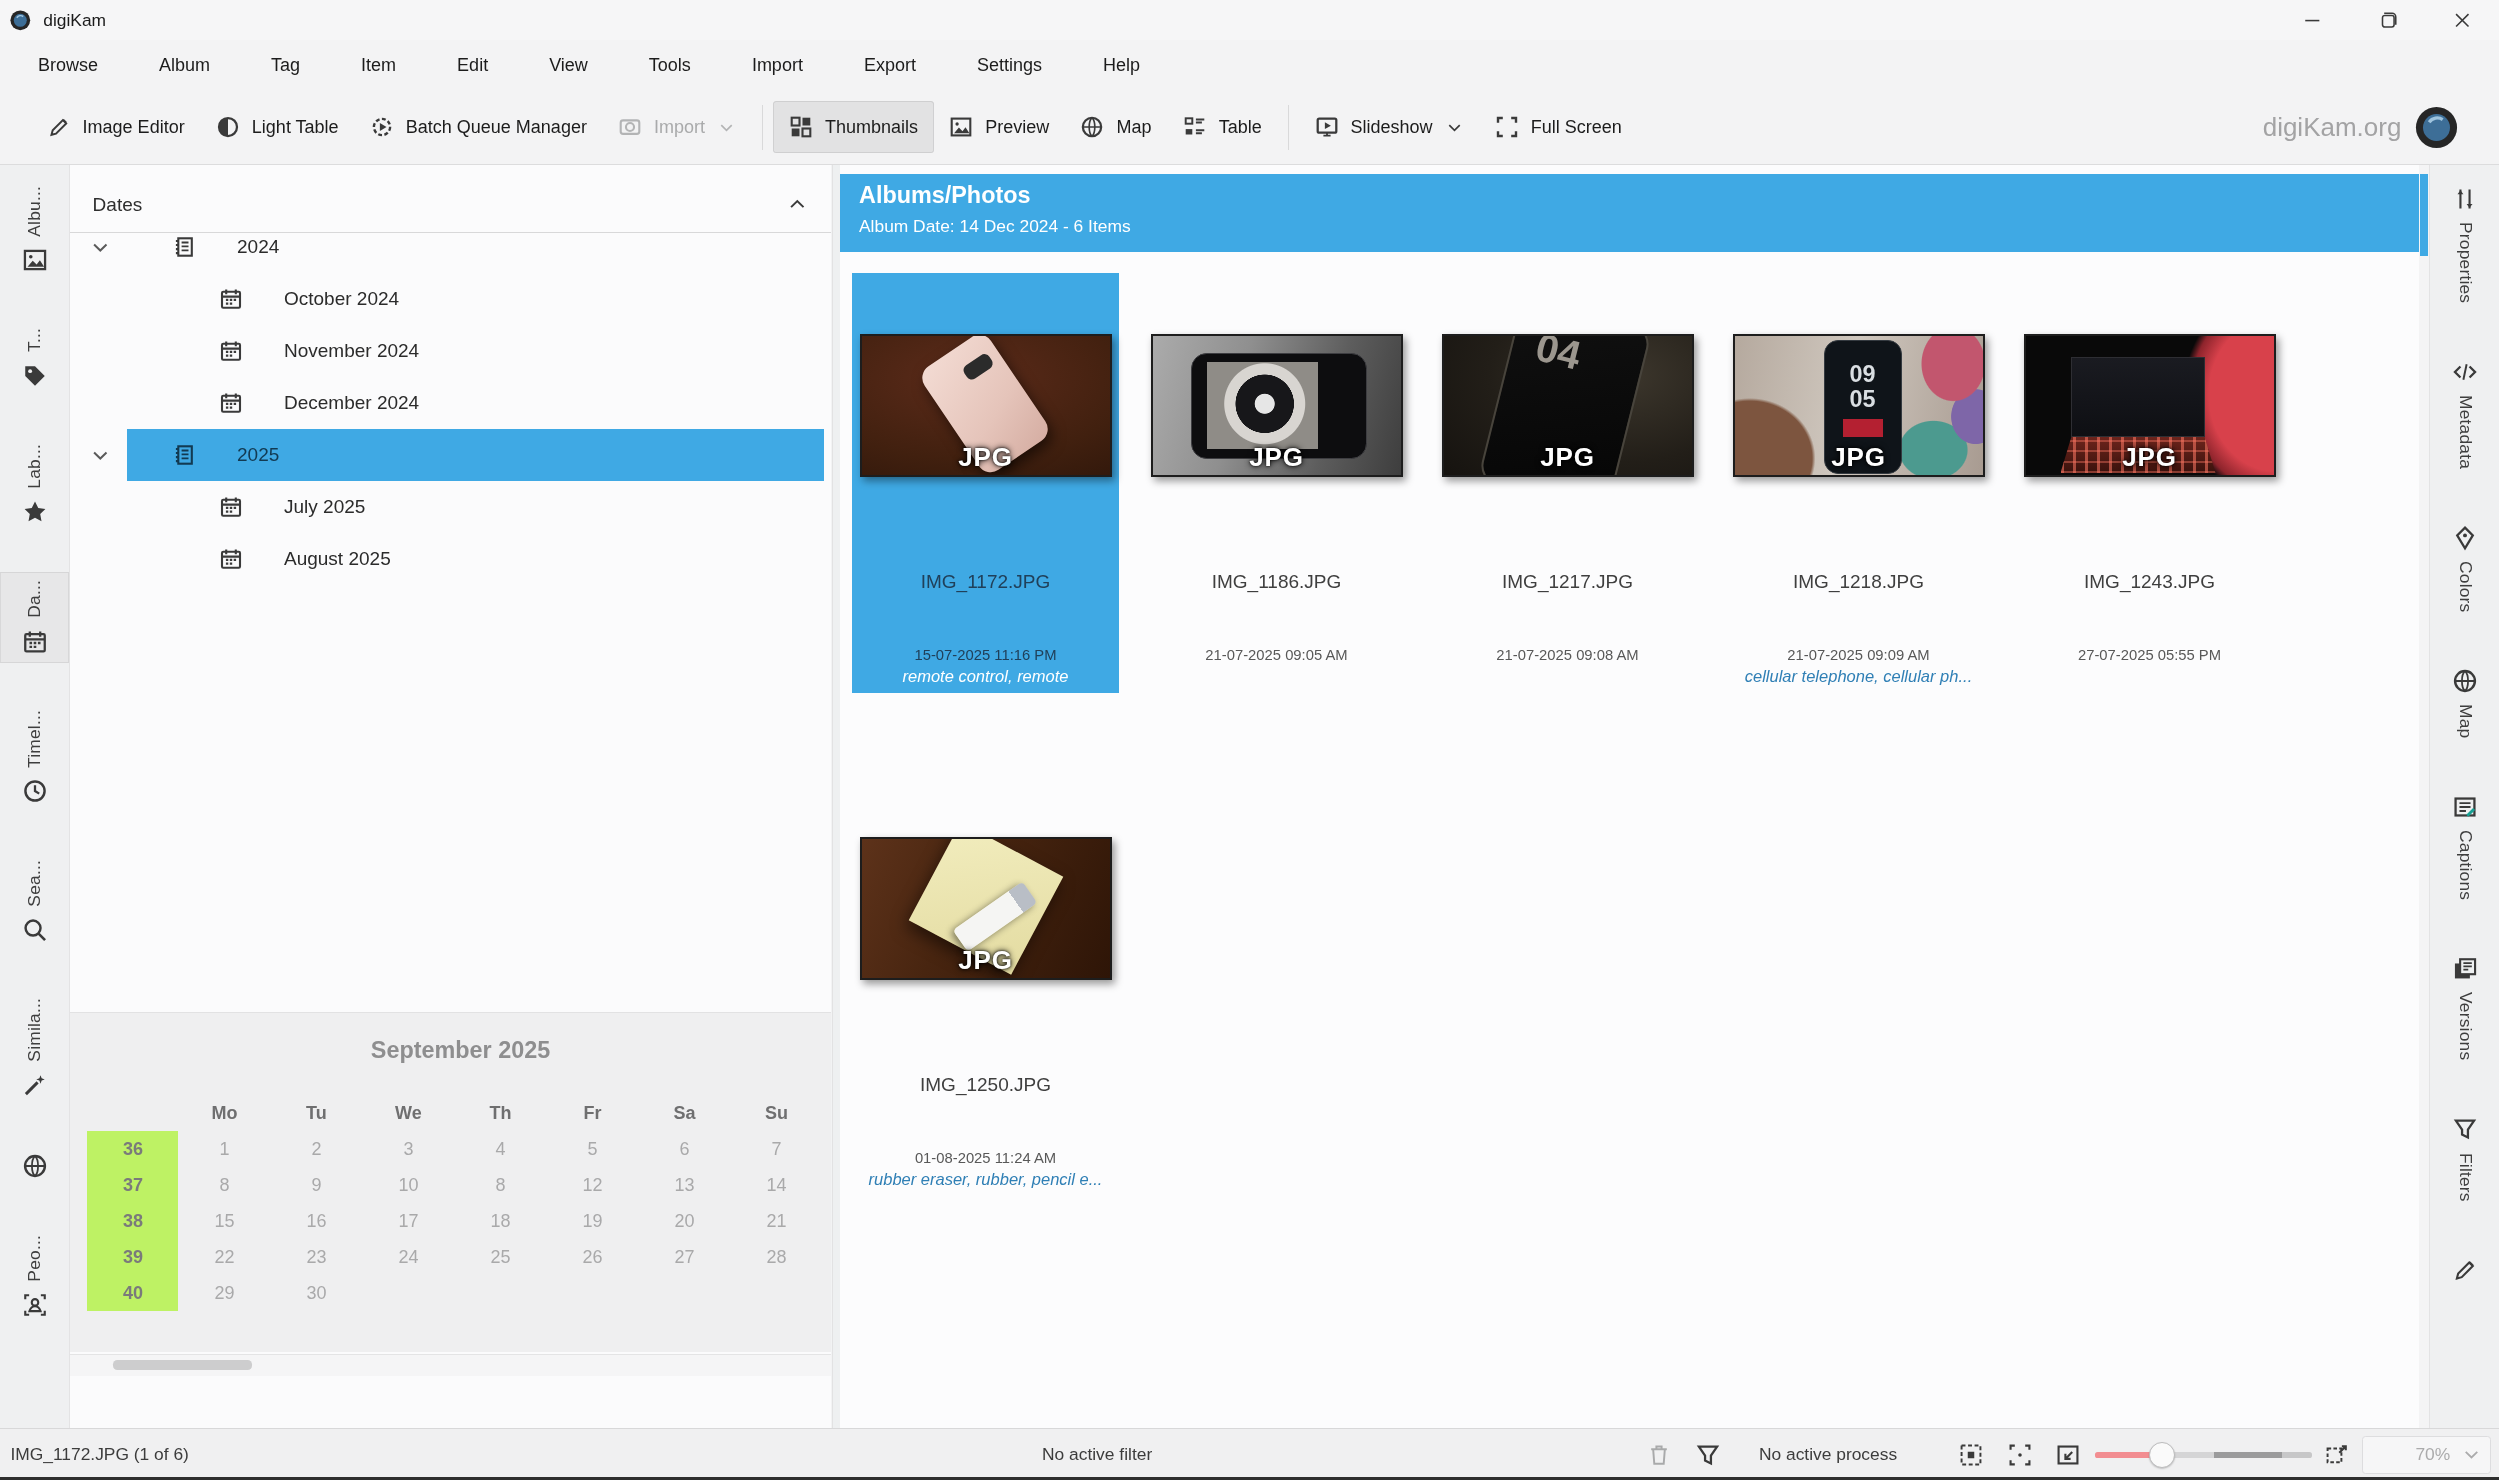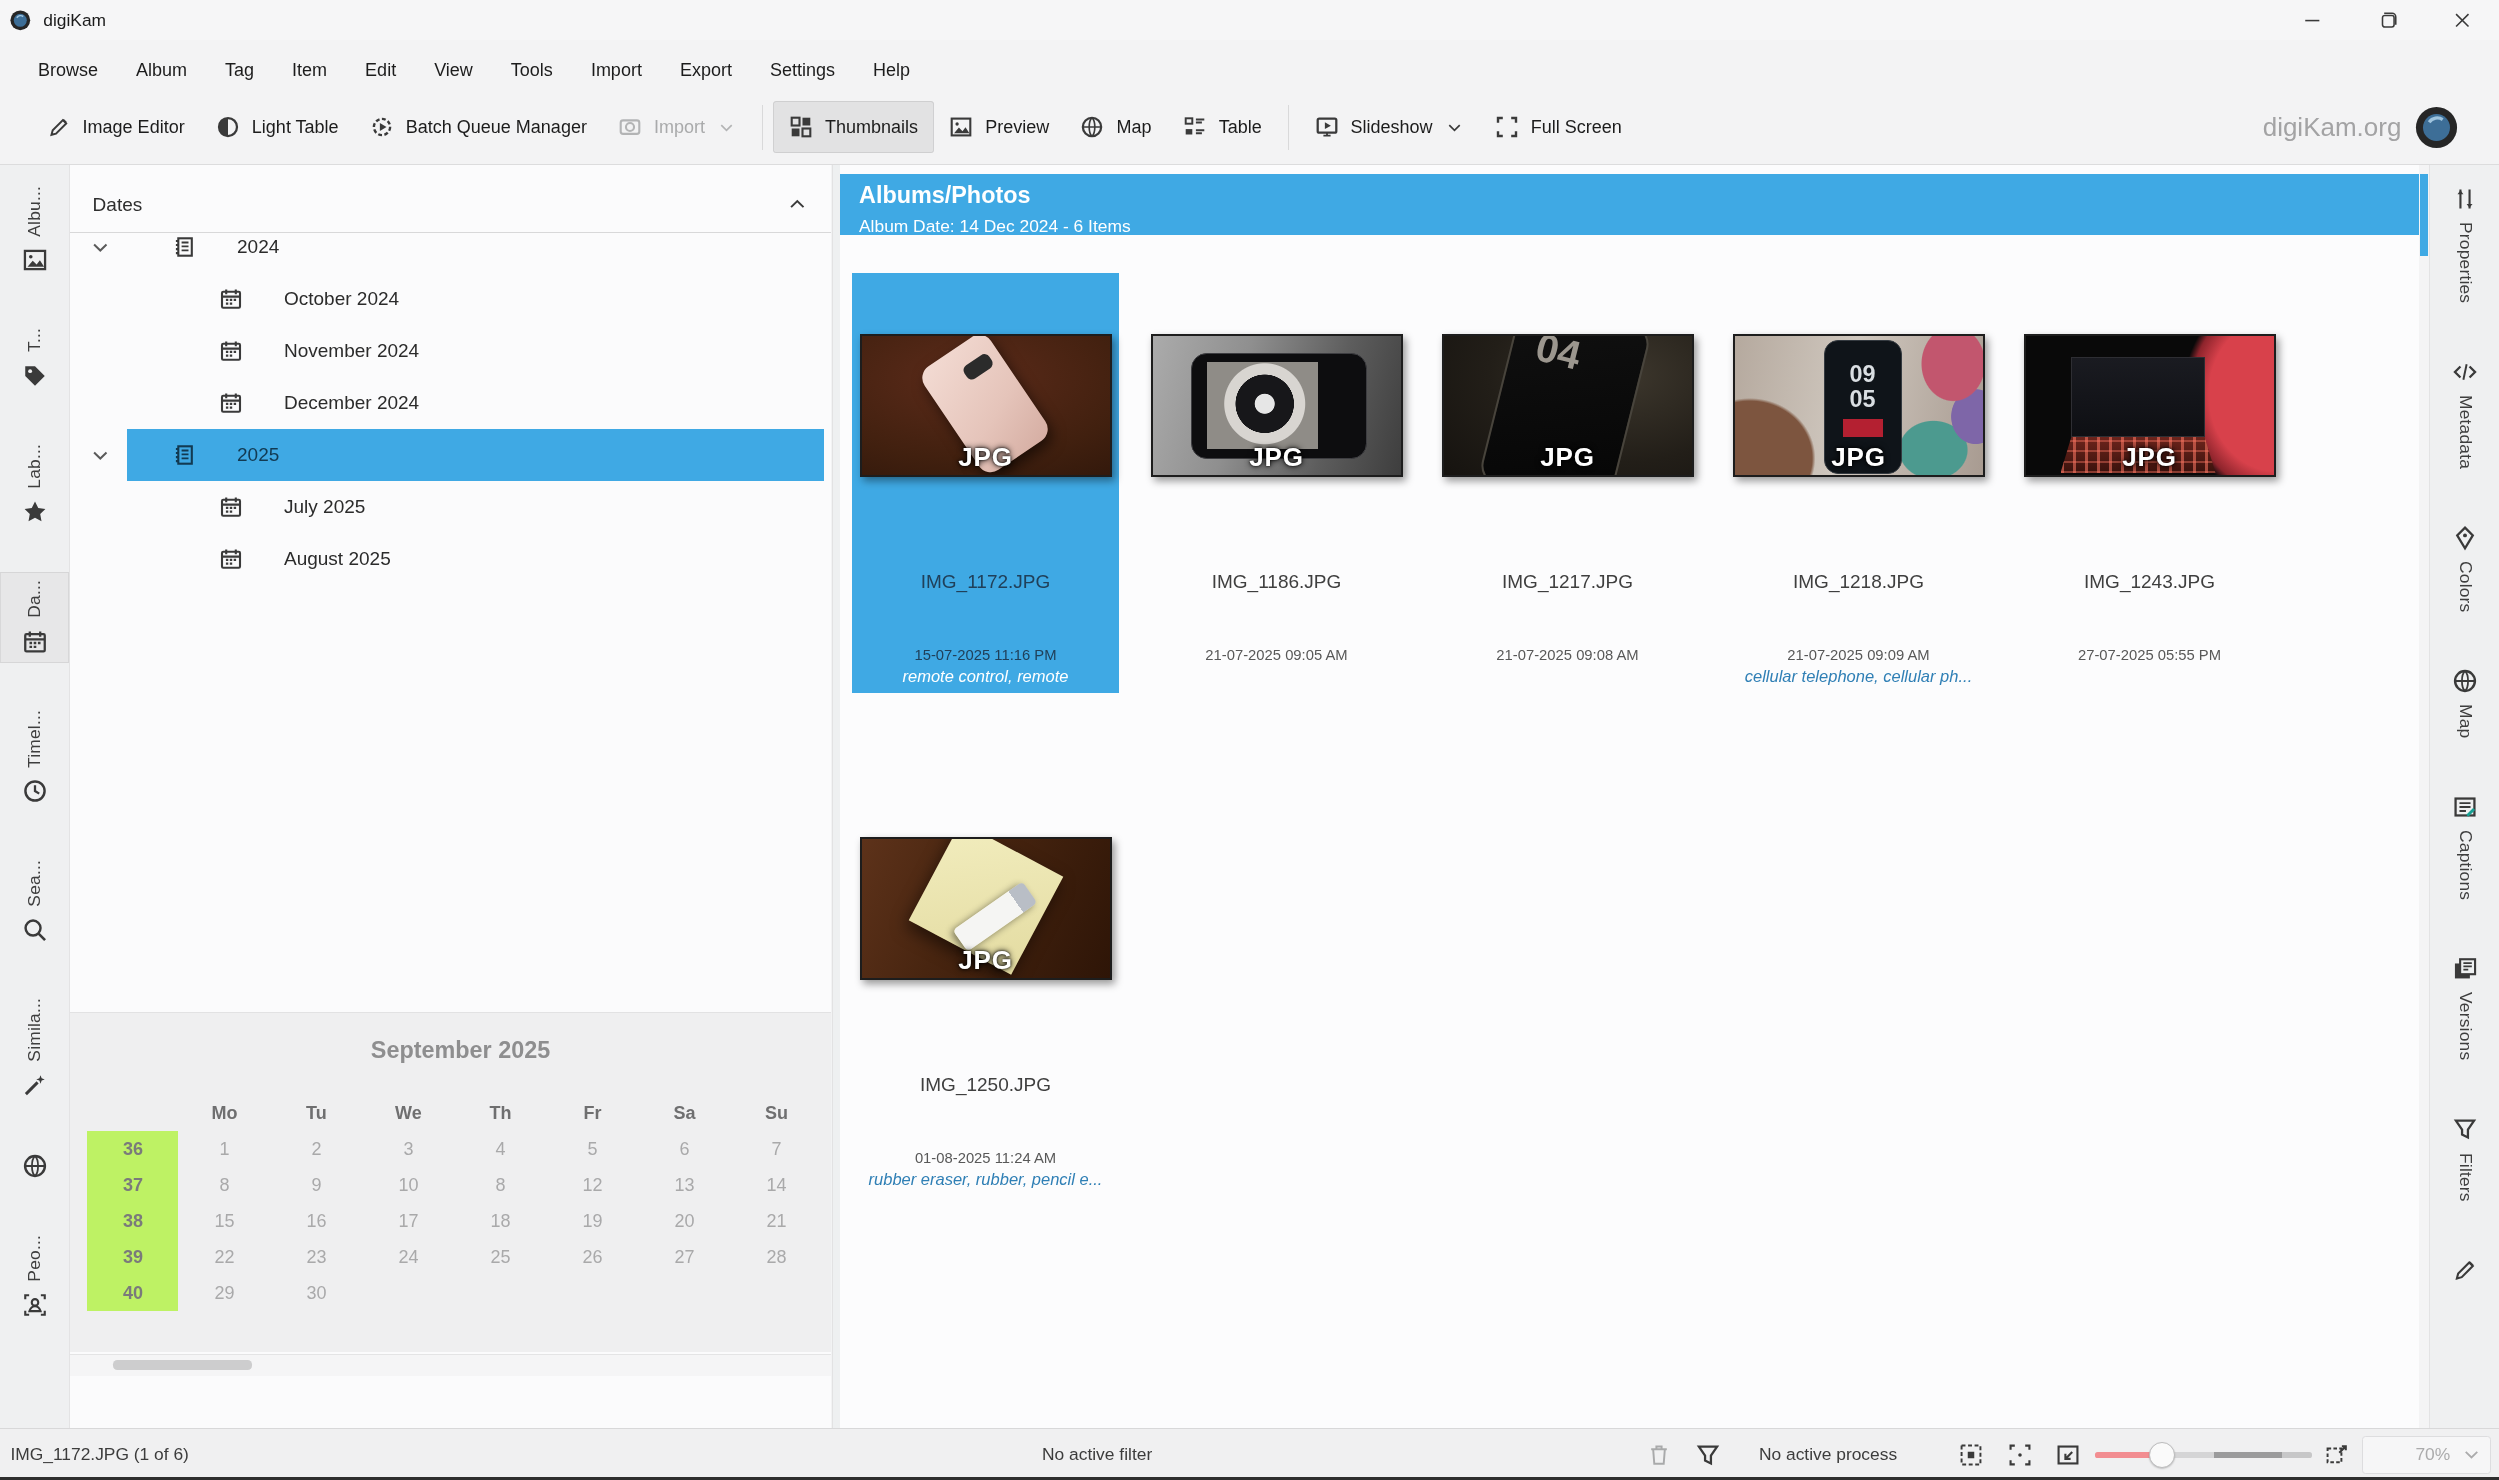--- a/index.html
+++ b/index.html
@@ -9,21 +9,21 @@
   .icon{display:inline-block;vertical-align:middle;color:#3a3a3a;flex:0 0 auto;}
 
   
   .titlebar{position:absolute;left:0;top:0;width:100%;height:40px;background:#f6f6f7;display:flex;align-items:center;}
   .titlebar .app-logo{margin:0 12px 0 8.7px;}
   .titlebar .title{font-size:17.4px;color:#1b1b1b;}
   .titlebar .spacer{flex:1;}
   .winbtn{width:75px;height:40px;display:flex;align-items:center;justify-content:center;}
 
   
-  .menubar{position:absolute;left:0;top:40px;width:100%;height:50px;background:#f3f3f4;display:flex;align-items:flex-end;padding-left:19px;box-sizing:border-box;}
+  .menubar{position:absolute;left:0;top:40px;width:100%;height:50px;background:#f3f3f4;display:flex;align-items:center;padding-left:19px;box-sizing:border-box;gap:23px;}
   .menu-item{font-size:18px;color:#1c1c1c;padding:8.7px 19px;}
 
   
   .toolbar{position:absolute;left:0;top:90px;width:100%;height:75px;background:#f3f3f4;border-bottom:0.9px solid #dcdcdd;display:flex;align-items:center;box-sizing:border-box;padding:0 15.6px 0 31px;}
   .tbtn{display:flex;align-items:center;gap:12px;font-size:18px;color:#1c1c1c;padding:14px 15.6px;border-radius:3.5px;white-space:nowrap;}
   .tbtn .icon{width:24px;height:24px;}
   .tbtn.active{background:#e2e2e3;box-shadow:inset 0 0 0 0.9px #cfcfd0;}
   .tbtn.disabled{color:#a9aaab;}
   .tbtn.disabled .icon{color:#b3b4b5;}
   .tb-sep{width:0.9px;height:45px;background:#d9d9da;margin:0 10.4px;}
@@ -69,21 +69,21 @@
   .cal-dow{font-weight:bold;color:#6f6f70;}
   .cal-week{font-weight:bold;color:#7a7a7b;background:#bef264;}
   .cal-day{color:#a9a9aa;}
   .hscroll{position:absolute;left:0;bottom:52px;width:100%;height:21px;background:#f5f5f6;border-top:0.9px solid #e4e4e5;}
   .hscroll-thumb{position:absolute;left:43px;top:5.2px;width:139px;height:9.6px;border-radius:4.3px;background:#cdcdce;}
 
   .splitter{position:absolute;left:832px;top:0;width:8.7px;height:100%;background:#eef0f1;border-left:0.9px solid #e2e2e3;border-right:0.9px solid #e2e2e3;}
 
   
   .main-view{position:absolute;left:840px;top:0;width:1589px;height:100%;background:#fcfcfd;}
-  .album-header{position:absolute;left:0;top:8.7px;width:100%;height:61px;background:#3fa9e4;color:#fff;box-sizing:border-box;padding:8.7px 0 0 19px;}
+  .album-header{position:absolute;left:0;top:8.7px;width:100%;height:78px;background:#3fa9e4;color:#fff;box-sizing:border-box;padding:8.7px 0 0 19px;}
   .album-title{font-size:23.4px;font-weight:bold;}
   .album-subtitle{font-size:17.4px;margin-top:7px;}
   .thumb-grid{position:absolute;left:12px;top:108px;display:grid;grid-template-columns:repeat(5,267px);column-gap:24px;row-gap:83px;}
   .thumb-card{width:267px;height:420px;display:flex;flex-direction:column;align-items:center;box-sizing:border-box;}
   .thumb-card.selected{background:#3fa9e4;}
   .thumb-img{position:relative;width:248px;height:139px;margin-top:61px;border:2.6px solid #1d1d1d;box-shadow:2.6px 3.5px 7.8px rgba(0,0,0,.4);overflow:hidden;background:#222;flex:0 0 auto;}
   .jpg-badge{position:absolute;left:0;right:0;bottom:1.7px;text-align:center;font-size:26px;font-weight:bold;color:#fff;text-shadow:0 0 6px #000,0 0 2.6px #000;letter-spacing:0.9px;z-index:3;}
   .thumb-name{margin-top:94px;font-size:19px;color:#3f3f3f;}
   .thumb-date{margin-top:54px;font-size:14.8px;color:#585858;}
   .thumb-tags{margin-top:4.3px;font-size:16.5px;font-style:italic;color:#2f7fb5;}

